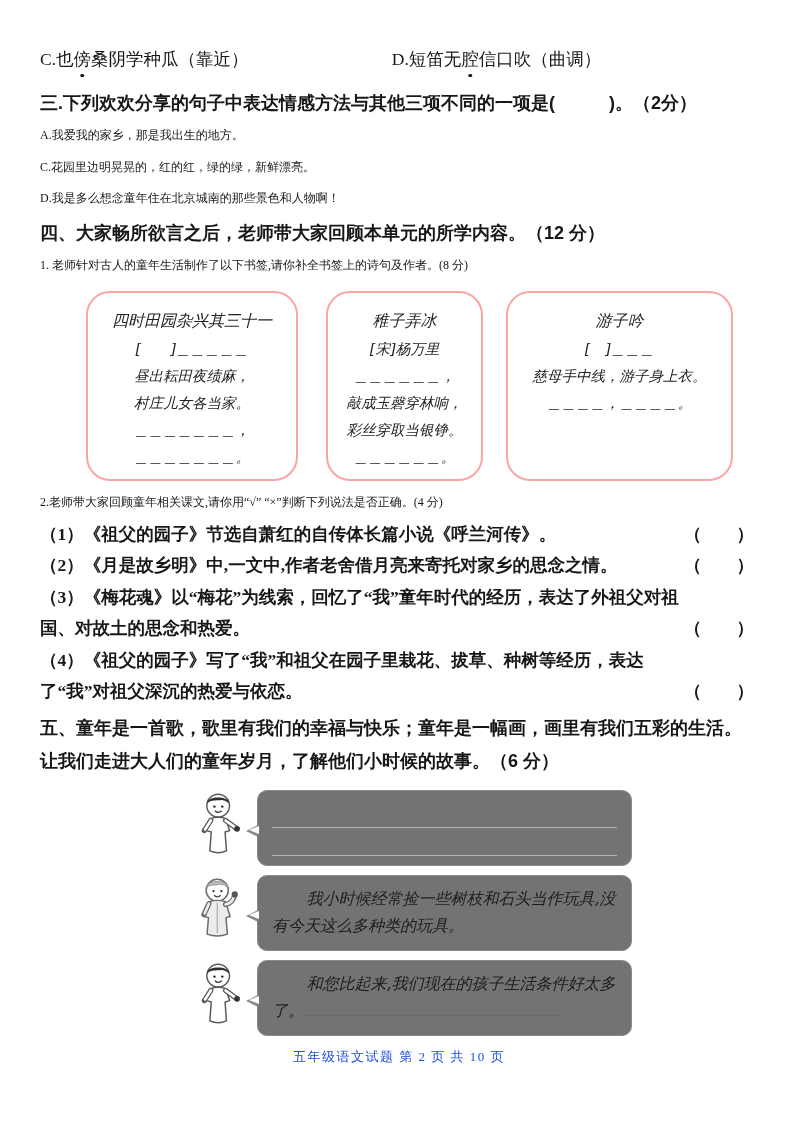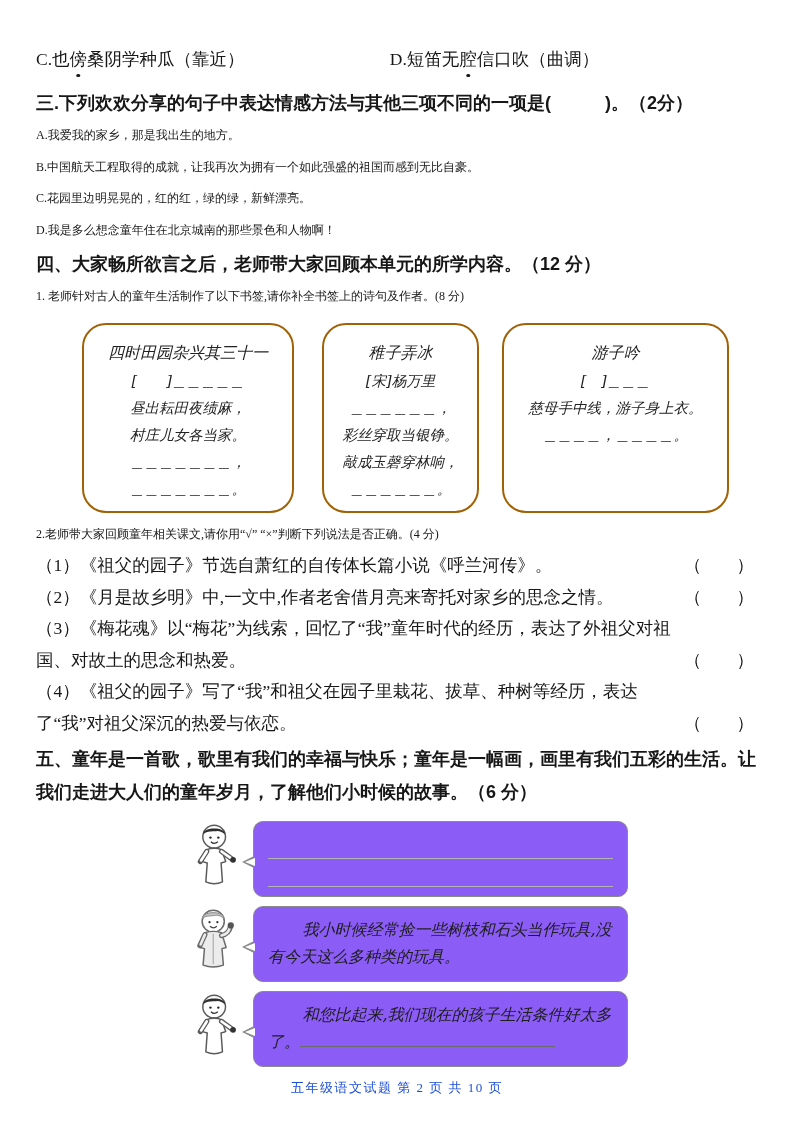--- a/index.html
+++ b/index.html
@@ -2,21 +2,21 @@
 <html><head>
 <meta charset="utf-8">
 <style>
   * { box-sizing: border-box; }
   html,body { margin:0; padding:0; }
   body {
     width:792px; height:1122px; background:#ffffff;
     font-family:"Liberation Serif", serif; color:#171717;
     overflow:hidden;
   }
-  .content { padding:44px 34px 0 17px;margin-left:19px; }
+  .content { padding:44px 34px 0 40px; }
 
   
   .topline { display:flex; font-size:17.5px; line-height:30px; }
   .topline .col-c { width:49%; }
   .topline .col-d { flex:1; }
   .em-under { position:relative; display:inline-block; }
   .em-under::after {
     content:""; position:absolute; left:50%; transform:translateX(-50%);
     bottom:-3px; width:3.5px; height:3.5px; border-radius:50%; background:#1a1a1a;
   }
@@ -24,41 +24,41 @@
   .heading { font-family:"Liberation Sans", sans-serif; font-weight:bold; font-size:18px; line-height:33px; }
   .h3 { margin-top:13px; }
   .h4 { margin-top:2px; }
   .h5 { margin-top:4px; font-size:18px; line-height:33px; }
 
   .opt, .q-line { font-size:12px; line-height:31.5px; }
 
   
   .cards { display:flex; align-items:stretch; margin:10px 0 6px 46px; }
   .card {
-    border:2px solid #a16207; border-radius:24px;
+    border:2px solid #fca5a5; border-radius:24px;
     padding:15px 8px 8px; text-align:center;
     font-family:"DejaVu Serif", serif; font-style:italic; color:#222;
     background:#fff;
   }
   .card1 { width:212px; margin-right:28px; }
   .card2 { width:157px; margin-right:23px; }
   .card3 { width:227px; }
   .card-title { font-size:16px; line-height:26px; margin-bottom:2px; }
   .card-row { font-size:14.5px; line-height:27px; white-space:nowrap; }
 
   
-  .judgment { position:relative; font-size:17.5px; line-height:31.5px; padding-right:66px; }
+  .judgment { position:relative; font-size:17.5px; line-height:31.5px; padding-right:66px;font-weight:bold; }
   .judgment .paren { position:absolute; right:4px; bottom:0; }
 
   
   .dialogues { margin:12px 0 0 152px; width:440px; }
   .dialogue-row { display:flex; align-items:center; margin-bottom:9px; }
   .avatar { flex:0 0 58px; width:58px; }
   .bubble {
-    position:relative; flex:1; min-height:76px; background:#8b5cf6;
+    position:relative; flex:1; min-height:76px; background:#737373;
     border:1.6px solid #8a8a8a; border-radius:10px;
     padding:9px 14px 8px; margin-left:7px;
     font-family:"DejaVu Serif", serif; font-style:italic;
     font-size:16px; line-height:27px; color:#1d1d1d;
   }
   .bubble::before {
     content:""; position:absolute; left:-12px; top:34px; width:0; height:0;
     border-style:solid; border-width:6px 12px 6px 0;
     border-color:transparent #8a8a8a transparent transparent;
   }
@@ -85,42 +85,41 @@
     <div class="col-c">
       <span>C.也</span><span class="em-under">傍</span><span>桑阴学种瓜（靠近）</span>
     </div>
     <div class="col-d">
       <span>D.短笛无</span><span class="em-under">腔</span><span>信口吹（曲调）</span>
     </div>
   </div>
 
   <div class="heading h3">三.下列欢欢分享的句子中表达情感方法与其他三项不同的一项是(　　　)。（2分）</div>
   <div class="opt">A.我爱我的家乡，那是我出生的地方。</div>
-  <div class="opt">B.中国航天工程取得的成就，让我再次为拥有一个如此强盛的祖国而感到无比自豪。</div>
   <div class="opt">C.花园里边明晃晃的，红的红，绿的绿，新鲜漂亮。</div>
   <div class="opt">D.我是多么想念童年住在北京城南的那些景色和人物啊！</div>
 
   <div class="heading h4">四、大家畅所欲言之后，老师带大家回顾本单元的所学内容。（12 分）</div>
   <div class="q-line">1. 老师针对古人的童年生活制作了以下书签,请你补全书签上的诗句及作者。(8 分)</div>
 
   <div class="cards">
     <div class="card card1">
       <div class="card-title">四时田园杂兴其三十一</div>
       <div class="card-row">[　　]＿＿＿＿＿</div>
       <div class="card-row">昼出耘田夜绩麻，</div>
       <div class="card-row">村庄儿女各当家。</div>
       <div class="card-row">＿＿＿＿＿＿＿，</div>
       <div class="card-row">＿＿＿＿＿＿＿。</div>
     </div>
     <div class="card card2">
       <div class="card-title">稚子弄冰</div>
       <div class="card-row">[宋]杨万里</div>
       <div class="card-row">＿＿＿＿＿＿，</div>
+      <div class="card-row">敲成玉磬穿林响，</div>
       <div class="card-row">彩丝穿取当银铮。</div>
-      <div class="card-row">敲成玉磬穿林响，</div>
       <div class="card-row">＿＿＿＿＿＿。</div>
     </div>
     <div class="card card3">
       <div class="card-title">游子吟</div>
       <div class="card-row">[　]＿＿＿</div>
       <div class="card-row">慈母手中线，游子身上衣。</div>
       <div class="card-row">＿＿＿＿，＿＿＿＿。</div>
     </div>
   </div>
 

